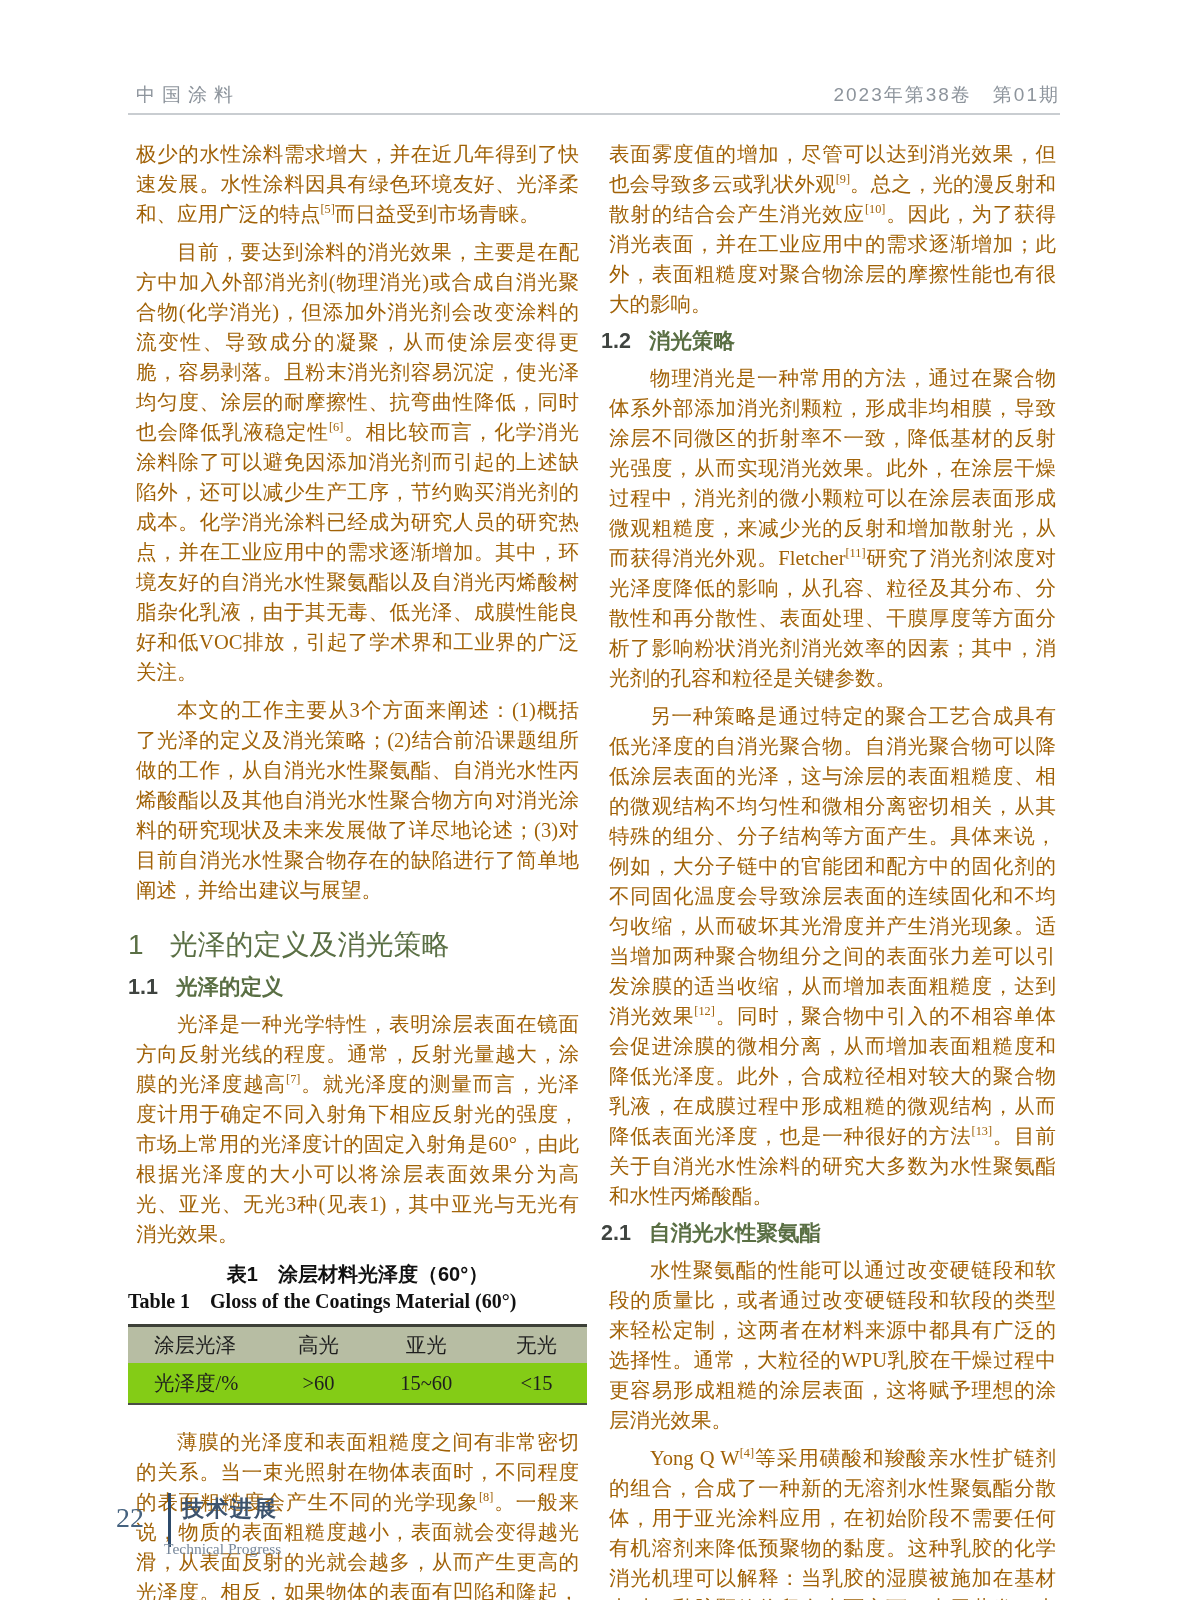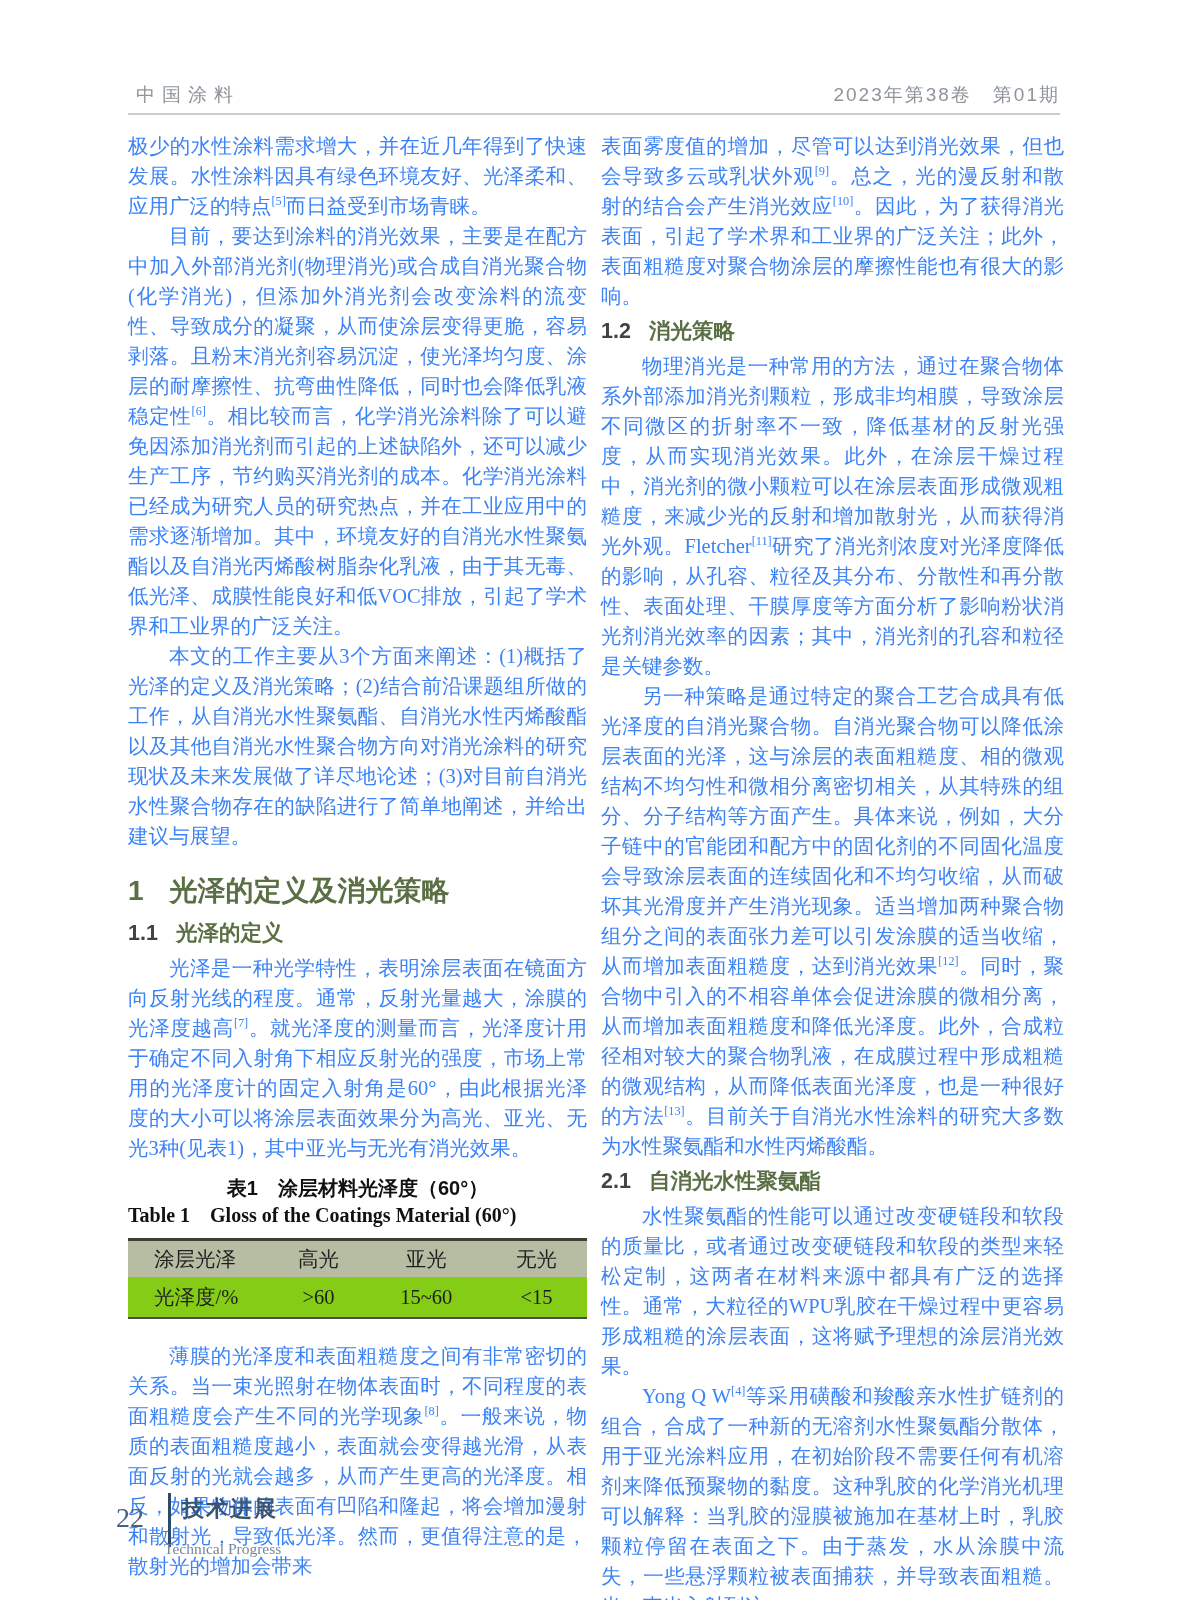--- a/index.html
+++ b/index.html
@@ -17,29 +17,29 @@
   .issue-info{
     position:absolute;right:0;top:0;font-family:"Liberation Sans","DejaVu Sans",sans-serif;
     font-size:19px;color:#8d949c;letter-spacing:2px;white-space:nowrap;
   }
   .header-rule{position:absolute;left:0;top:31px;width:932px;height:2px;background:#c9cdd1;}
   
   .col{position:absolute;top:131px;width:459px;}
   .col-left{left:128px;}
   .col-right{left:601px;width:463px;}
   p.body-text{
-    margin:0;font-size:20.5px;line-height:30px;text-align:justify;
-    text-indent:2em;color:#3b82f6;
+    margin:8px;font-size:20.5px;line-height:30px;text-align:justify;
+    text-indent:2em;color:#a16207;
   }
   p.body-text.noindent{text-indent:0;}
   sup{font-size:0.60em;line-height:0;vertical-align:super;letter-spacing:0;}
   
   h2.sec{
     margin:24px 0 12px 0;font-family:"Liberation Sans","DejaVu Sans",sans-serif;
-    font-size:28px;font-weight:bold;color:#5a6f44;line-height:32px;
+    font-size:28px;font-weight:normal;color:#5a6f44;line-height:32px;
   }
   h2.sec .num{margin-right:26px;}
   h3.subsec{
     margin:6px 0 6px 0;font-family:"Liberation Sans","DejaVu Sans",sans-serif;
     font-size:21.5px;font-weight:bold;line-height:28px;
   }
   h3.subsec .num{color:#3f4440;margin-right:18px;}
   h3.subsec .ttl{color:#5a6f44;}
   
   .table-block{margin-top:12px;margin-bottom:22px;}
@@ -119,21 +119,21 @@
           <td>&lt;15</td>
         </tr>
       </tbody>
     </table>
   </div>
 
   <p class="body-text"><span>薄膜的光泽度和表面粗糙度之间有非常密切的关系。当一束光照射在物体表面时，不同程度的表面粗糙度会产生不同的光学现象</span><sup>[8]</sup><span>。一般来说，物质的表面粗糙度越小，表面就会变得越光滑，从表面反射的光就会越多，从而产生更高的光泽度。相反，如果物体的表面有凹陷和隆起，将会增加漫射和散射光，导致低光泽。然而，更值得注意的是，散射光的增加会带来</span></p>
 </div>
 
 <div class="col col-right">
-  <p class="body-text noindent"><span>表面雾度值的增加，尽管可以达到消光效果，但也会导致多云或乳状外观</span><sup>[9]</sup><span>。总之，光的漫反射和散射的结合会产生消光效应</span><sup>[10]</sup><span>。因此，为了获得消光表面，引起了学术界和工业界的广泛关注；此外，表面粗糙度对聚合物涂层的摩擦性能也有很大的影响。</span></p>
+  <p class="body-text noindent"><span>表面雾度值的增加，尽管可以达到消光效果，但也会导致多云或乳状外观</span><sup>[9]</sup><span>。总之，光的漫反射和散射的结合会产生消光效应</span><sup>[10]</sup><span>。因此，为了获得消光表面，并在工业应用中的需求逐渐增加；此外，表面粗糙度对聚合物涂层的摩擦性能也有很大的影响。</span></p>
 
   <h3 class="subsec">
     <span class="num">1.2</span><span class="ttl">消光策略</span>
   </h3>
 
   <p class="body-text"><span>物理消光是一种常用的方法，通过在聚合物体系外部添加消光剂颗粒，形成非均相膜，导致涂层不同微区的折射率不一致，降低基材的反射光强度，从而实现消光效果。此外，在涂层干燥过程中，消光剂的微小颗粒可以在涂层表面形成微观粗糙度，来减少光的反射和增加散射光，从而获得消光外观。Fletcher</span><sup>[11]</sup><span>研究了消光剂浓度对光泽度降低的影响，从孔容、粒径及其分布、分散性和再分散性、表面处理、干膜厚度等方面分析了影响粉状消光剂消光效率的因素；其中，消光剂的孔容和粒径是关键参数。</span></p>
   <p class="body-text"><span>另一种策略是通过特定的聚合工艺合成具有低光泽度的自消光聚合物。自消光聚合物可以降低涂层表面的光泽，这与涂层的表面粗糙度、相的微观结构不均匀性和微相分离密切相关，从其特殊的组分、分子结构等方面产生。具体来说，例如，大分子链中的官能团和配方中的固化剂的不同固化温度会导致涂层表面的连续固化和不均匀收缩，从而破坏其光滑度并产生消光现象。适当增加两种聚合物组分之间的表面张力差可以引发涂膜的适当收缩，从而增加表面粗糙度，达到消光效果</span><sup>[12]</sup><span>。同时，聚合物中引入的不相容单体会促进涂膜的微相分离，从而增加表面粗糙度和降低光泽度。此外，合成粒径相对较大的聚合物乳液，在成膜过程中形成粗糙的微观结构，从而降低表面光泽度，也是一种很好的方法</span><sup>[13]</sup><span>。目前关于自消光水性涂料的研究大多数为水性聚氨酯和水性丙烯酸酯。</span></p>
 
   <h3 class="subsec">
     <span class="num">2.1</span><span class="ttl">自消光水性聚氨酯</span>

